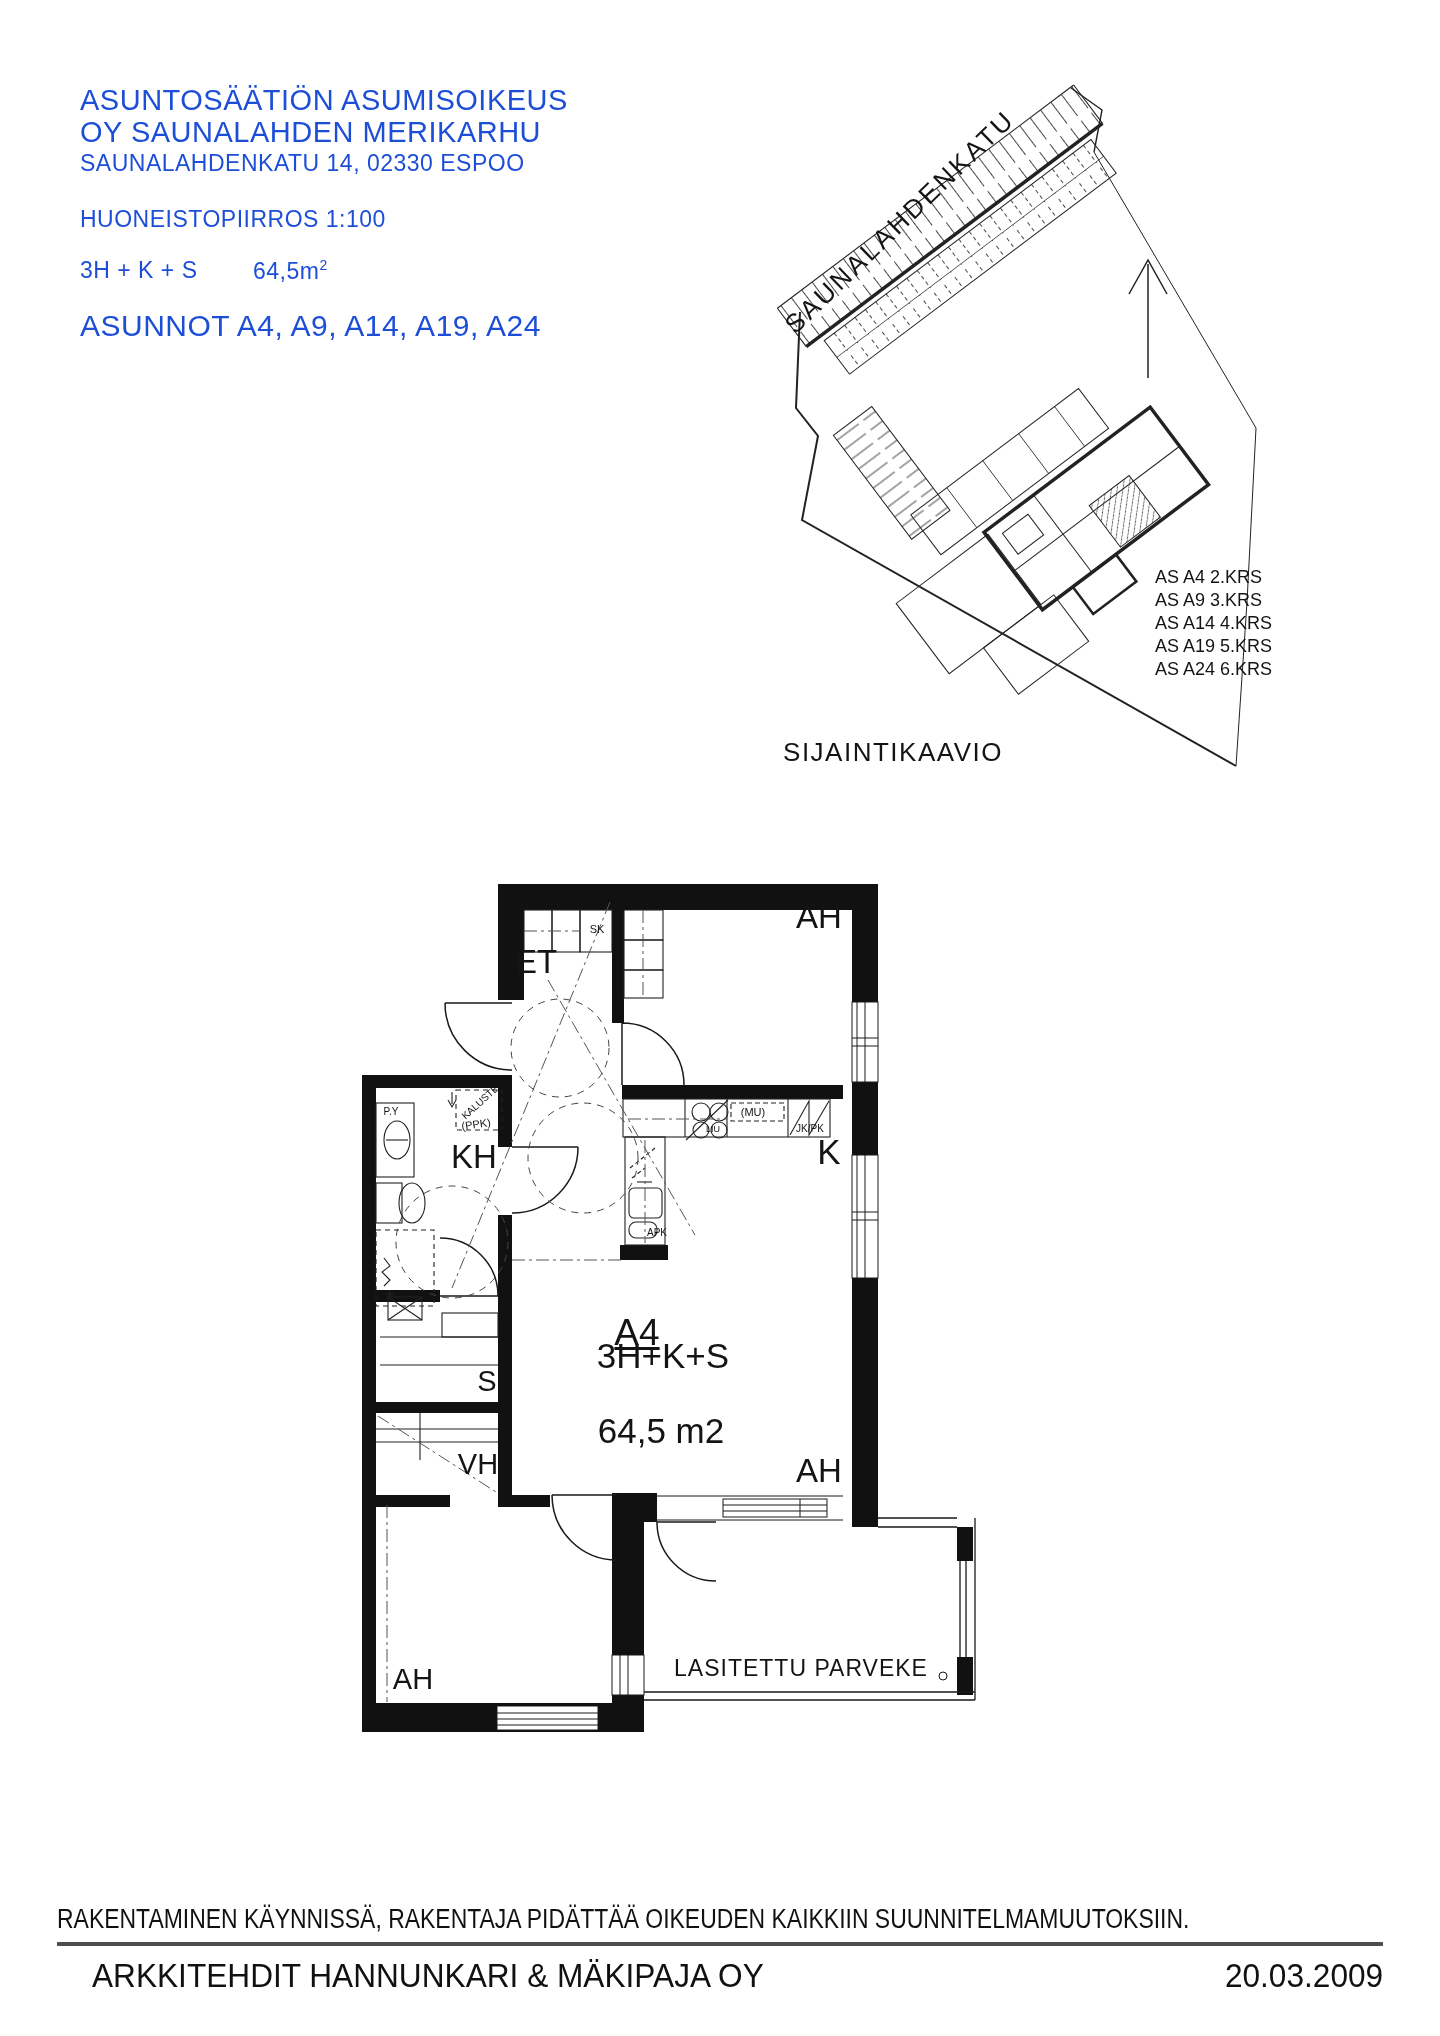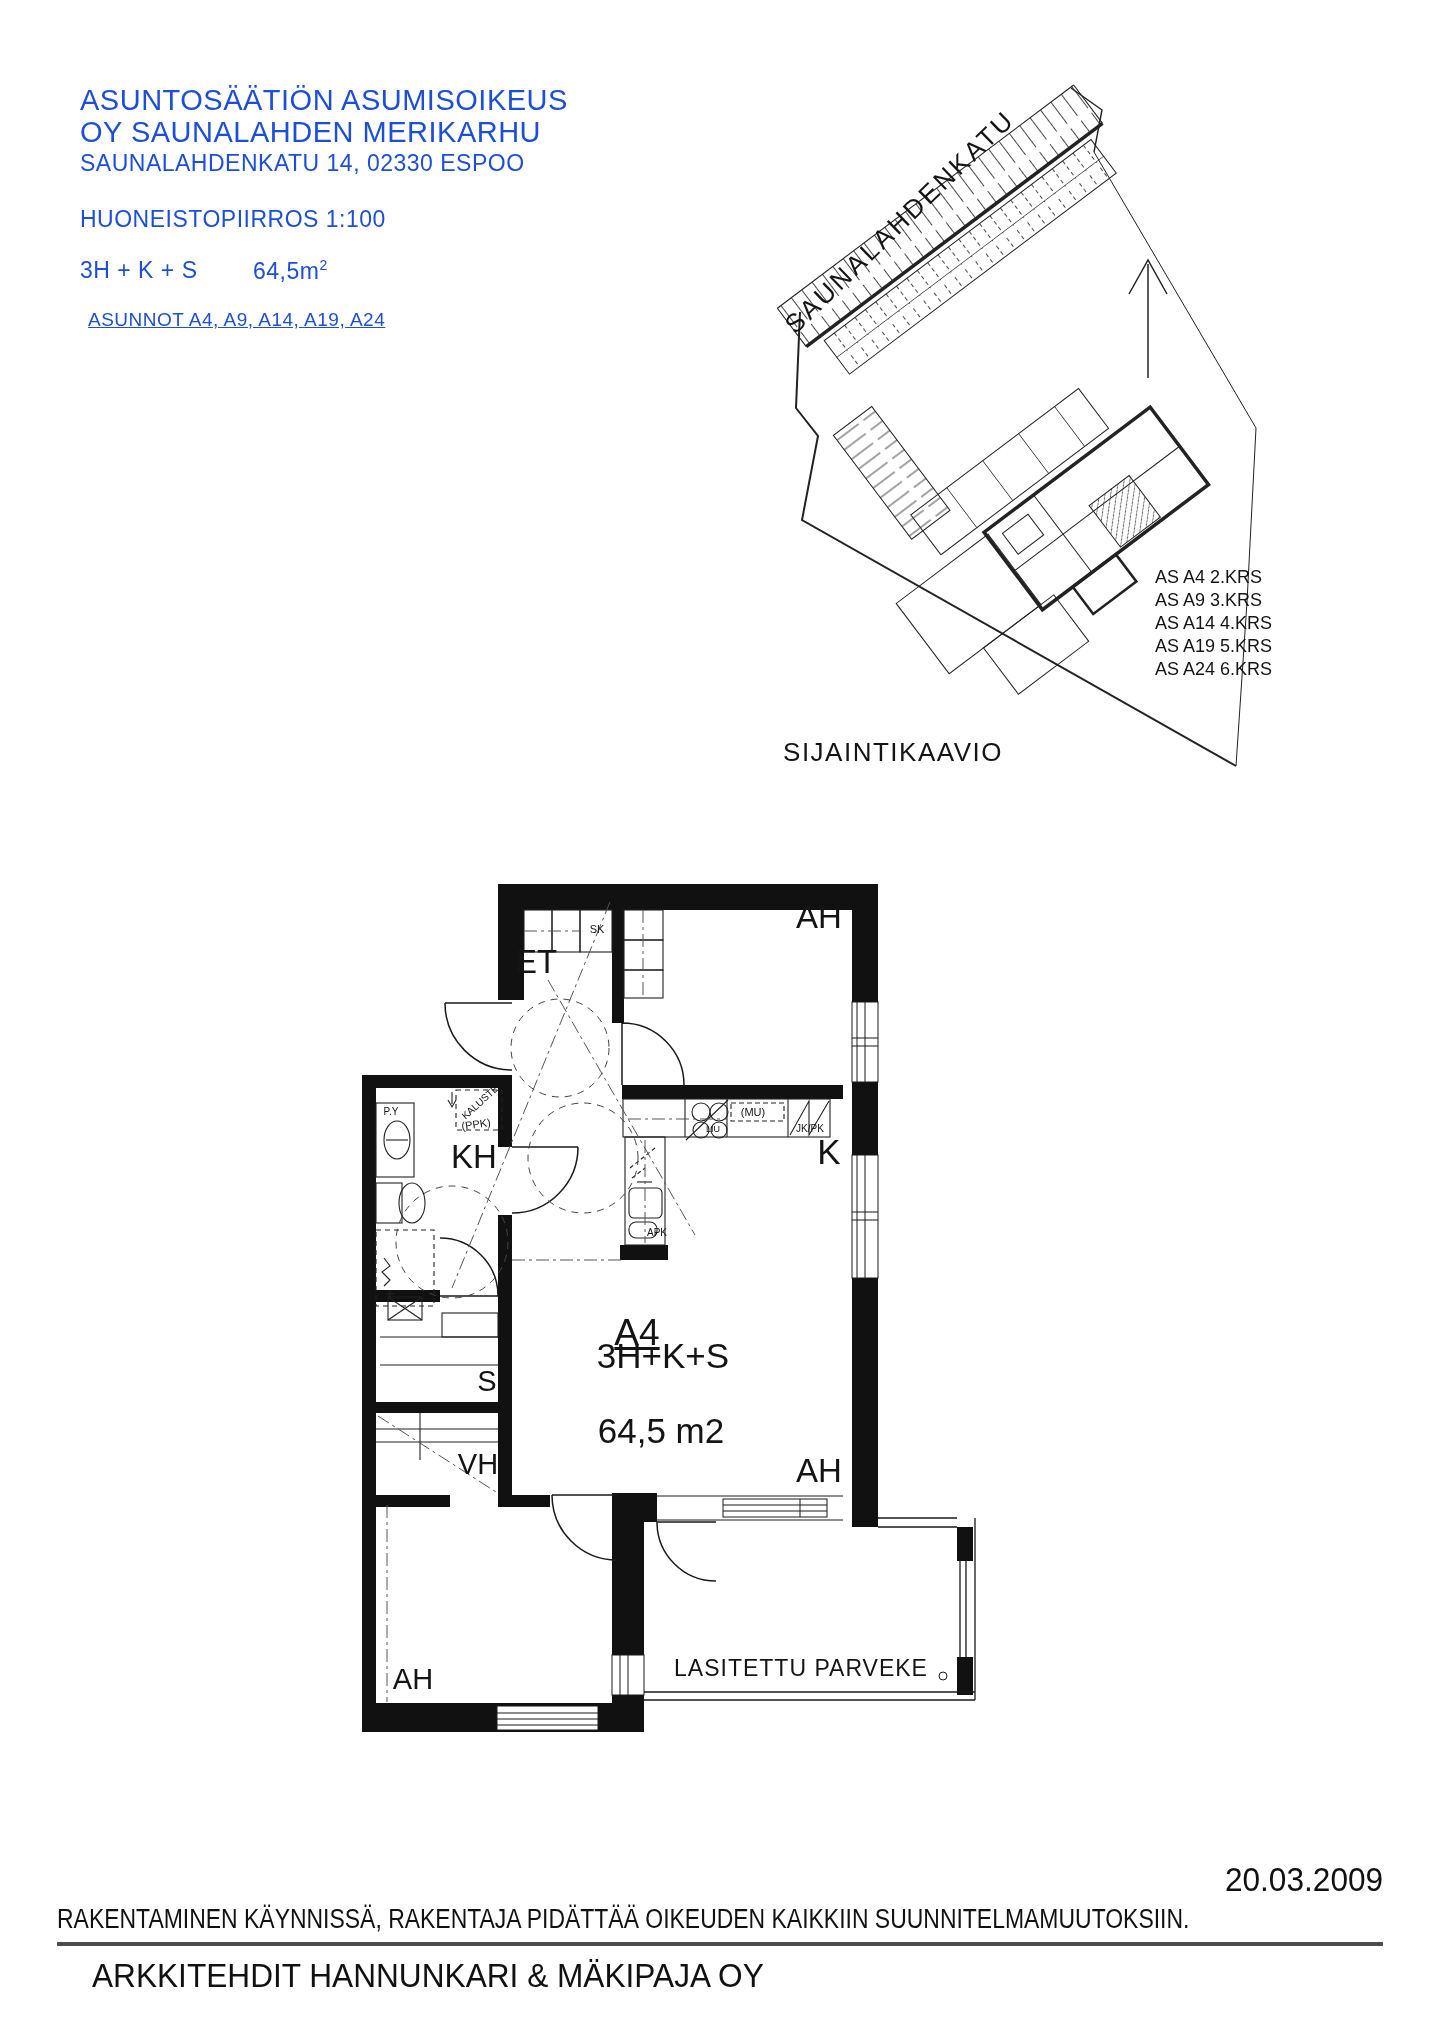--- a/index.html
+++ b/index.html
@@ -212,21 +212,21 @@
   </g>
 </svg>
 
 <div>
   <div class="abs hdr" style="left:80px;top:84px;font-size:29px;">ASUNTOSÄÄTIÖN ASUMISOIKEUS</div>
   <div class="abs hdr" style="left:80px;top:116px;font-size:29px;">OY SAUNALAHDEN MERIKARHU</div>
   <div class="abs hdr" style="left:80px;top:150px;font-size:23px;">SAUNALAHDENKATU 14, 02330 ESPOO</div>
   <div class="abs hdr" style="left:80px;top:206px;font-size:23px;">HUONEISTOPIIRROS 1:100</div>
   <div class="abs hdr" style="left:80px;top:257px;font-size:23px;">3H + K + S</div>
   <div class="abs hdr" style="left:253px;top:257px;font-size:23px;"><span>64,5m</span><sup style="font-size:14px;">2</sup></div>
-  <div class="abs hdr" style="left:88px;top:309px;font-size:19px;text-decoration:underline;">ASUNNOT A4, A9, A14, A19, A24</div>
+  <div class="abs hdr" style="left:80px;top:309px;font-size:30px;">ASUNNOT A4, A9, A14, A19, A24</div>
 </div>
 
 <div>
   <div class="lbl" style="left:900px;top:222px;font-size:26px;letter-spacing:3px;transform:translate(-50%,-50%) rotate(-44deg);">SAUNALAHDENKATU</div>
   <div class="abs" style="left:1155px;top:566px;font-size:18px;line-height:23px;color:#141414;">
     <div>AS A4 2.KRS</div>
     <div>AS A9 3.KRS</div>
     <div>AS A14 4.KRS</div>
     <div>AS A19 5.KRS</div>
     <div>AS A24 6.KRS</div>
@@ -258,16 +258,16 @@
 </div>
 
 <div>
   <div class="abs" style="left:57px;top:1904px;font-size:27px;">
     <span class="cond" style="transform:scaleX(0.85);">RAKENTAMINEN KÄYNNISSÄ, RAKENTAJA PIDÄTTÄÄ OIKEUDEN KAIKKIIN SUUNNITELMAMUUTOKSIIN.</span>
   </div>
   <div class="abs" style="left:57px;top:1942px;width:1326px;height:4px;background:#4d4d4d;"></div>
   <div class="abs" style="left:57px;top:1956px;font-size:34px;margin-left:35px;">
     <span class="cond" style="transform:scaleX(0.93);">ARKKITEHDIT HANNUNKARI &amp; MÄKIPAJA OY</span>
   </div>
-  <div class="abs" style="right:57px;top:1860px;font-size:34px;text-align:center;">
+  <div class="abs" style="right:57px;top:1956px;font-size:34px;text-align:center;">
     <span class="condR" style="transform:scaleX(0.93);">20.03.2009</span>
   </div>
 </div>
 
 </body></html>

